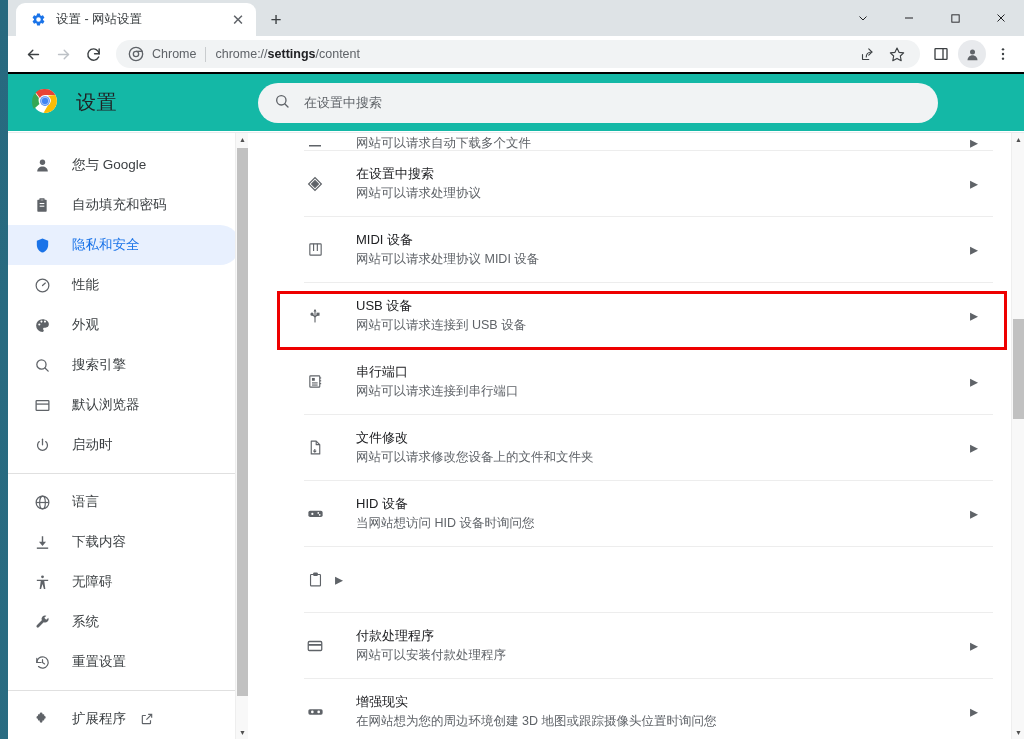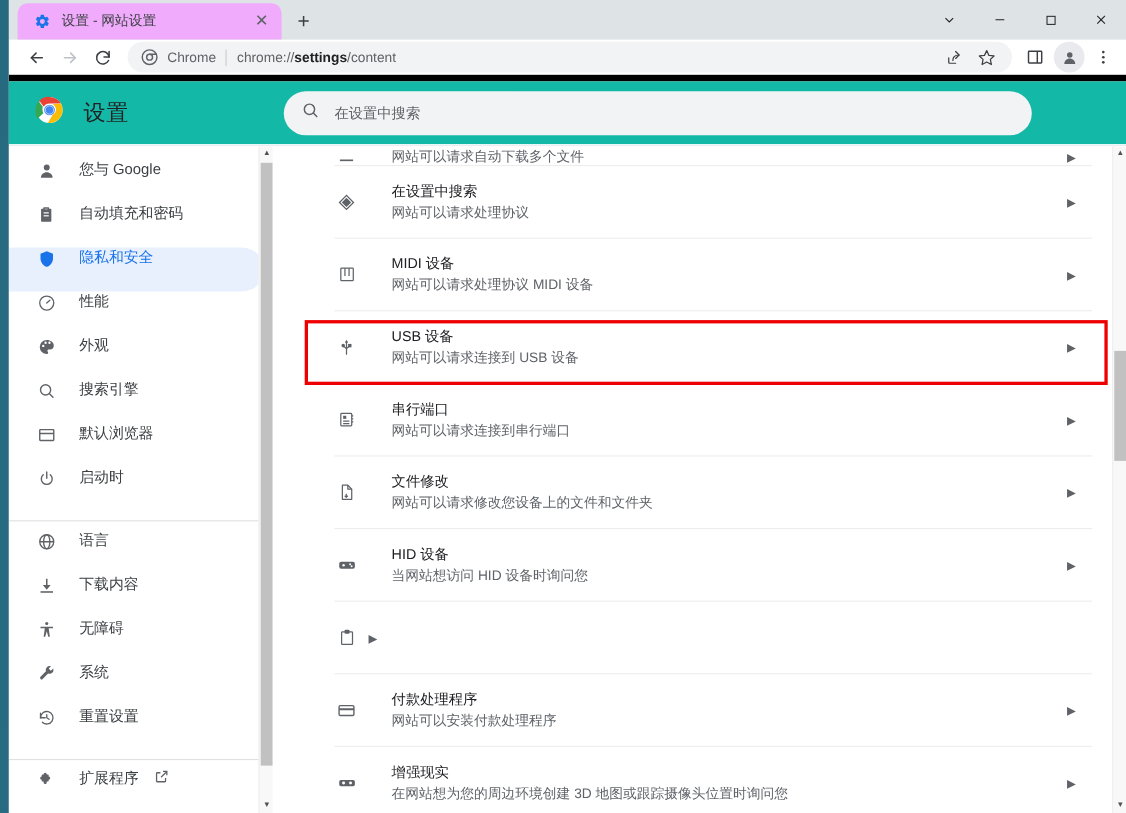--- a/index.html
+++ b/index.html
@@ -27,21 +27,21 @@
 
   
   #tab-strip {
     height: 36px; background: #dee3e6;
     display: flex; align-items: flex-end;
     position: relative; flex: none;
   }
   .tab {
     margin-left: 8px;
     width: 240px; height: 33px;
-    background: #f0abfc;
+    background: #ffffff;
     border-radius: 9px 9px 0 0;
     display: flex; align-items: center;
     padding: 0 8px 0 14px;
     position: relative;
   }
   .tab-favicon {
     width: 16px; height: 16px; flex: none;
     display: flex; align-items: center; justify-content: center;
   }
   .tab-title {
@@ -70,21 +70,21 @@
     width: 46px; height: 32px;
     display: flex; align-items: center; justify-content: center;
     color: #202124;
   }
 
   
   #toolbar {
     height: 38px; background: #ffffff;
     display: flex; align-items: center;
     padding: 0 6px 0 10px; flex: none;
-    border-bottom: 6px solid #000000;
+    border-bottom: 2px solid #000000;
     justify-content: flex-end;
   }
   .nav-btn {
     width: 30px; height: 30px; flex: none;
     display: flex; align-items: center; justify-content: center;
     border-radius: 50%; color: #3c4043;
   }
   .nav-btn.disabled { color: #bdc1c6; }
 
   #omnibox {
@@ -154,21 +154,21 @@
   #sidebar {
     width: 240px; flex: none;
     position: relative; overflow: hidden;
     background: #fff;
   }
   #sidebar-scroll {
     position: absolute; inset: 0;
     padding-top: 12px;
   }
   .nav-item {
-    height: 40px; display: flex; 
+    height: 40px; display: flex; align-items: center;
     padding-left: 24px; margin-right: 8px;
     border-radius: 0 20px 20px 0;
     color: #3c4043; font-size: 13.5px;
   }
   .nav-item.active { background: #e8f0fe; color: #1a73e8; }
   .nav-item .nav-icon {
     width: 20px; height: 20px; flex: none;
     display: flex; align-items: center; justify-content: center;
     color: #5f6368;
   }

